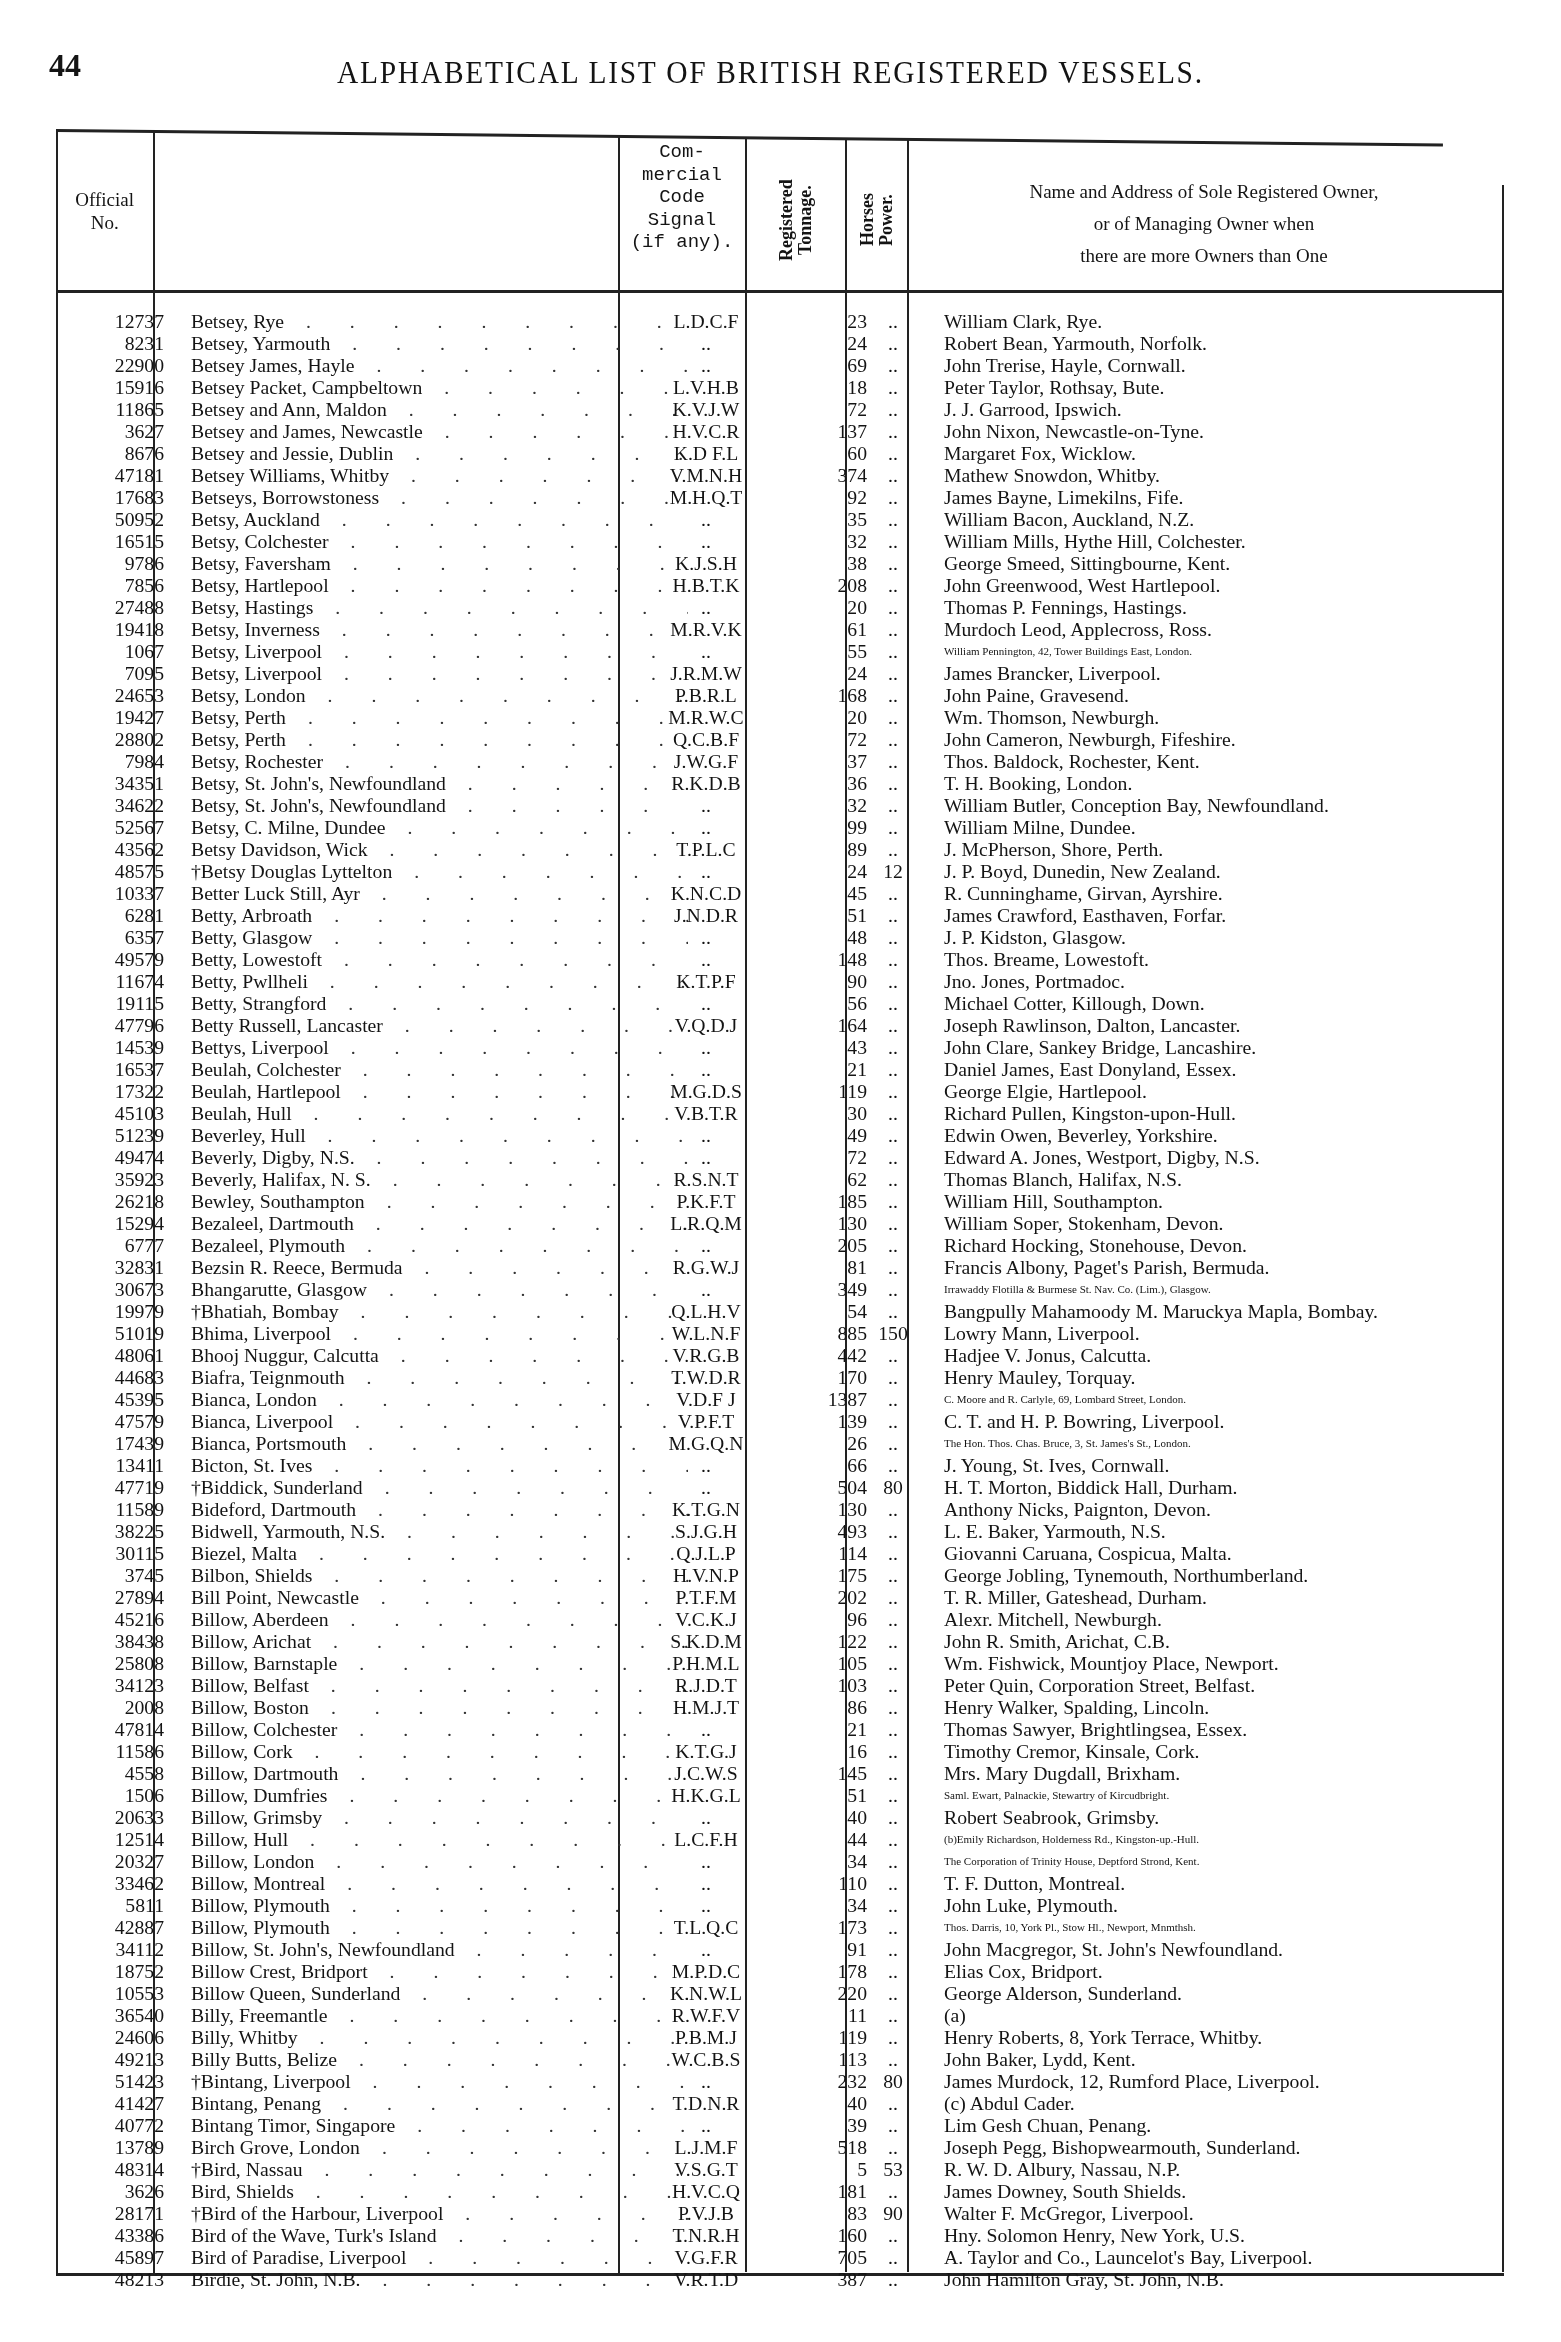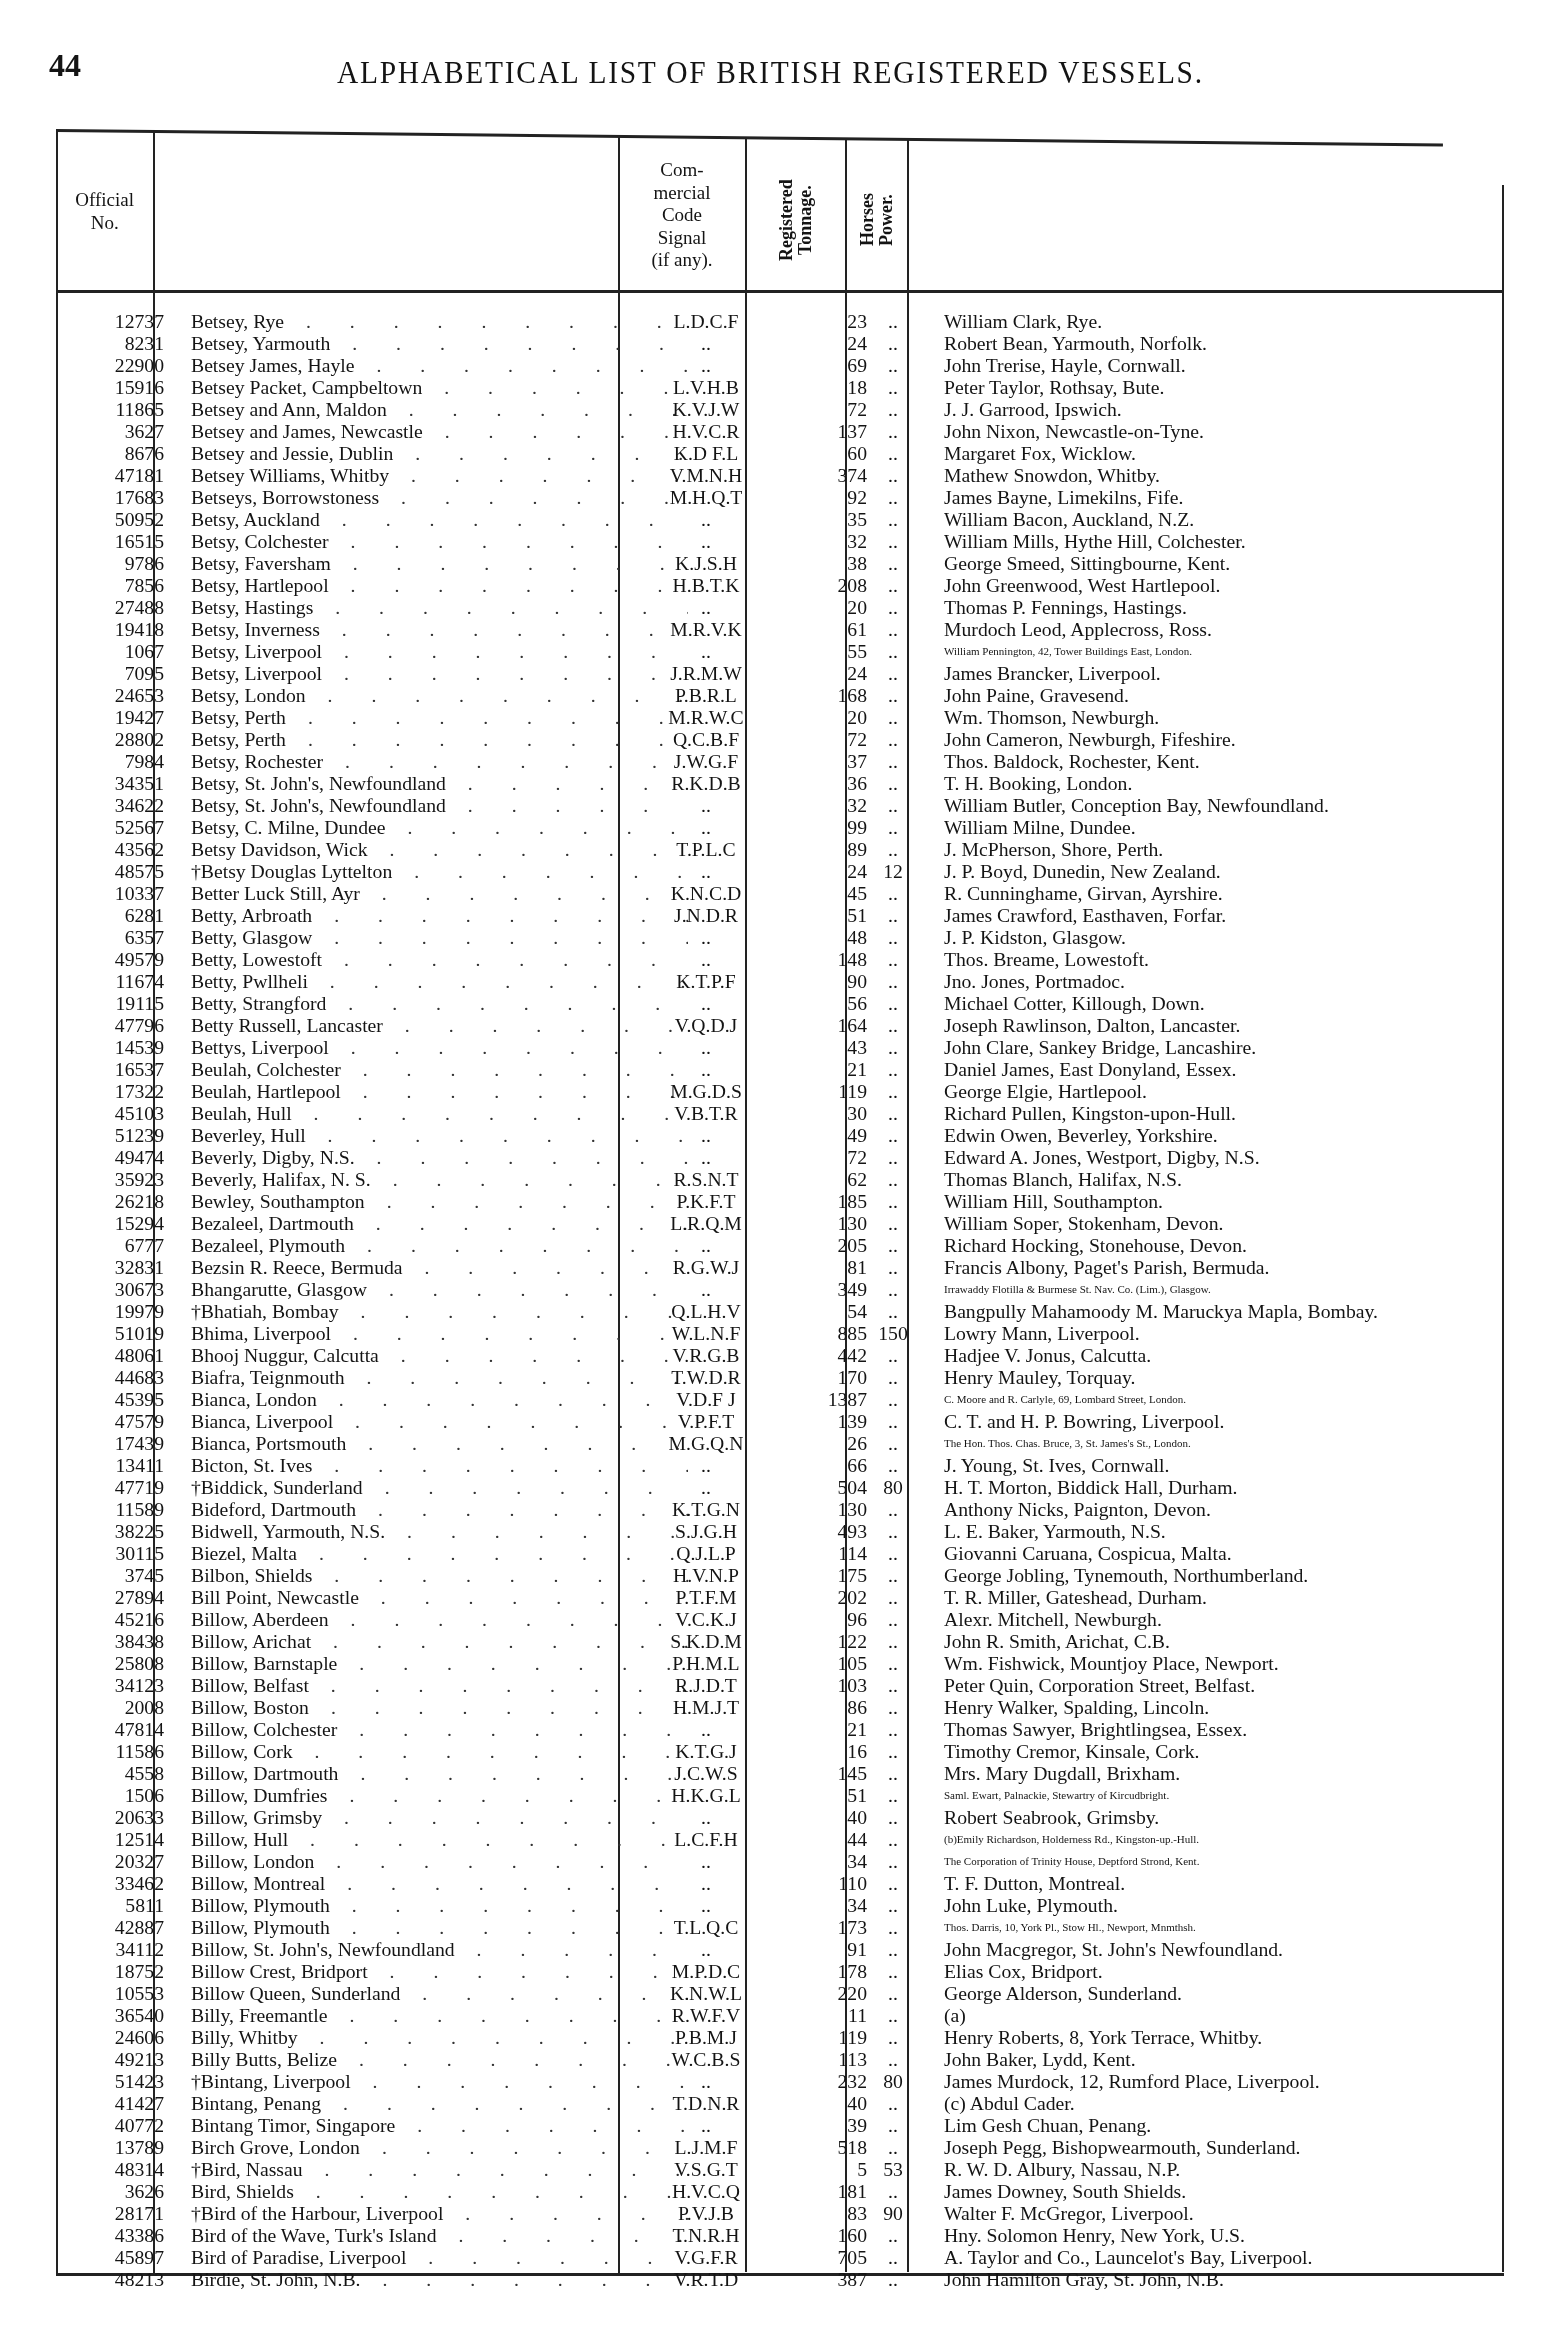--- a/index.html
+++ b/index.html
@@ -37,29 +37,34 @@
   <div class="hline" style="left:0;top:2144px;width:1448px;"></div>
   <div class="vline" style="left:0;top:0;height:2146px;"></div>
   <div class="vline" style="left:97px;top:1.9px;height:2142px;"></div>
   <div class="vline" style="left:562px;top:7.5px;height:2136px;"></div>
   <div class="vline" style="left:689px;top:9.4px;height:2134px;"></div>
   <div class="vline" style="left:789px;top:9.4px;height:2134px;"></div>
   <div class="vline" style="left:851px;top:9.4px;height:2134px;"></div>
   <div class="vline" style="left:1446px;top:56px;height:2087px;"></div>
 
   <div class="hdr" style="left:3.7px;top:60px;width:90px;">Official No.</div>
-  <div class="hdr" style="left:564px;top:30px;width:124px;">
+  <div class="hdr" style="left:564px;top:12px;width:124px;font-family:Liberation Mono, monospace;">
     <div>Com-</div>
     <div>mercial</div>
     <div>Code</div>
     <div>Signal</div>
     <div>(if any).</div>
   </div>
   <div class="hdr rot" style="left:721px;top:28px;height:126px;width:41px;">Registered Tonnage.</div>
   <div class="hdr rot" style="left:802px;top:37px;height:108px;width:41px;">Horses Power.</div>
+  <div class="hdr" style="left:867px;top:47px;width:562px;line-height:32px;">
+    <div>Name and Address of Sole Registered Owner,</div>
+    <div>or of Managing Owner when</div>
+    <div>there are more Owners than One</div>
+  </div>
 
   <div class="rows" id="rows">
       <div class="row">
         <span class="c-no">12737</span>
         <span class="c-name">Betsey, Rye<span class="dots"> . . . . . . . . . . . . . . .</span></span>
         <span class="c-code">L.D.C.F</span>
         <span class="c-ton">23</span>
         <span class="c-hp">..</span>
         <span class="c-owner">William Clark, Rye.</span>
       </div>

